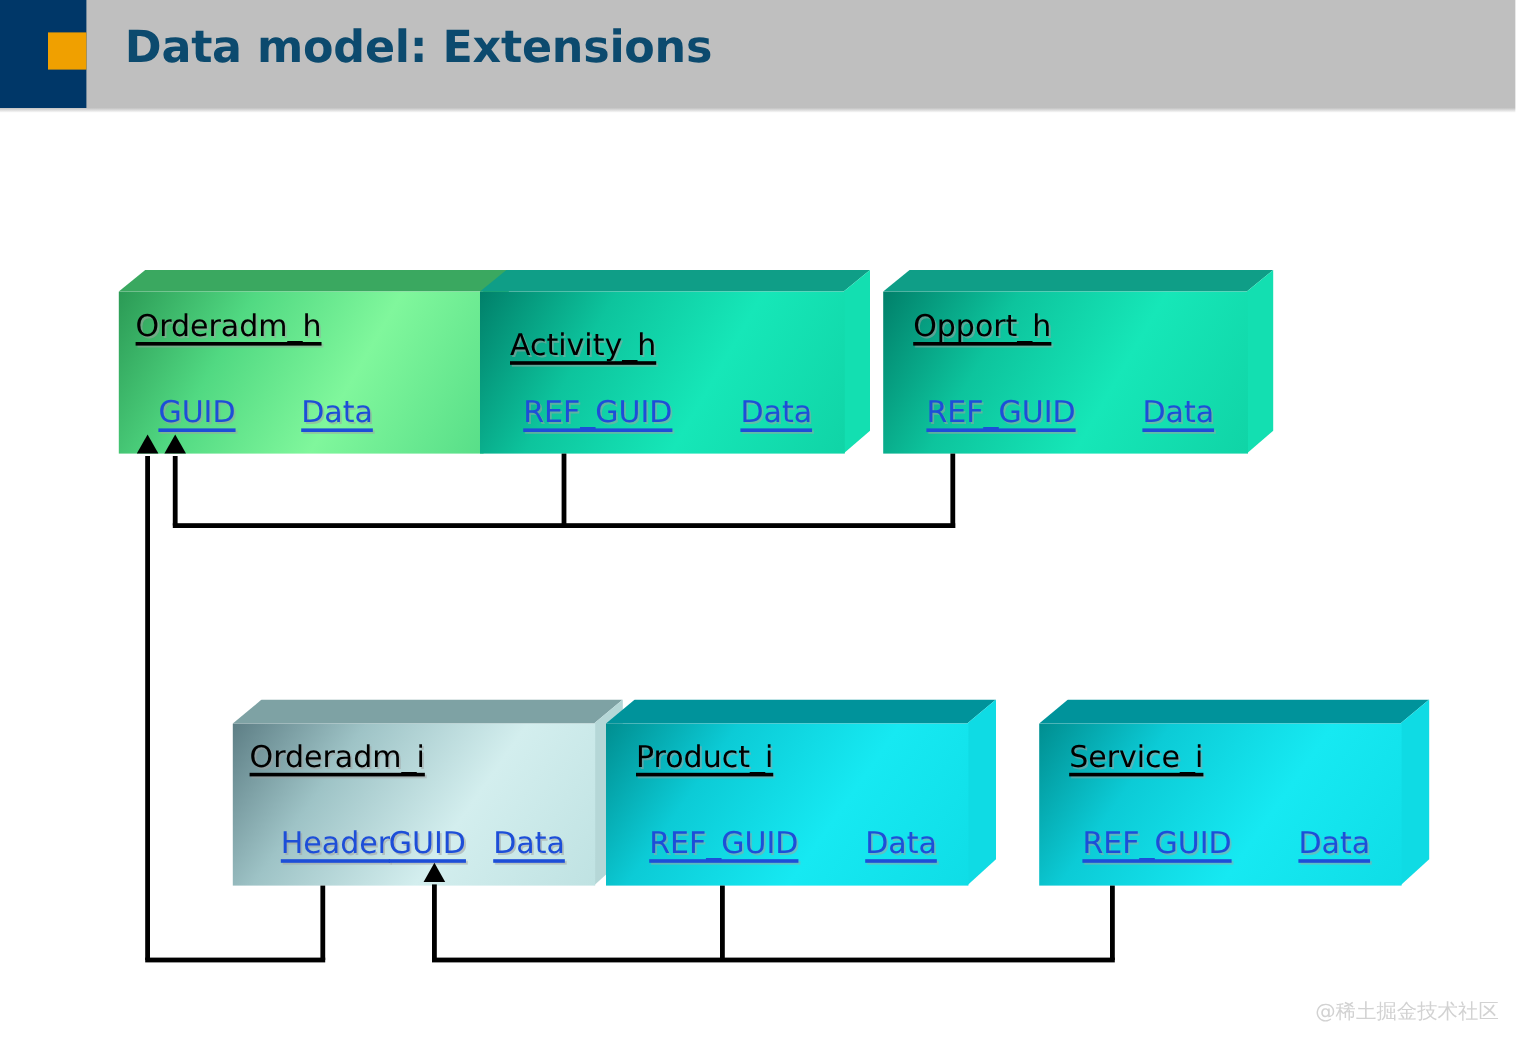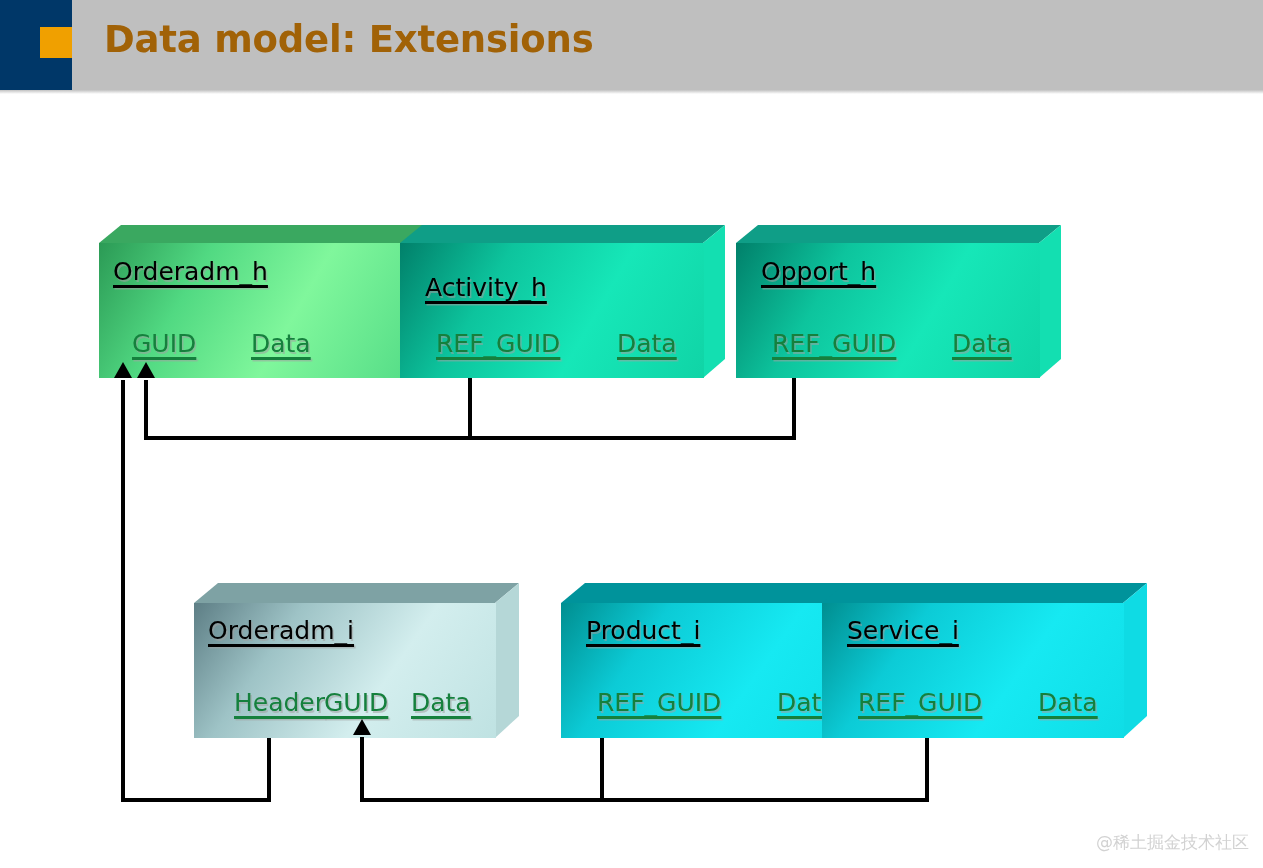--- a/index.html
+++ b/index.html
@@ -18,21 +18,21 @@
     position:absolute;left:0;top:0;width:72px;height:90px;
     background:#003768;
   }
   #header-orange{
     position:absolute;left:40px;top:27px;width:32px;height:31px;
     background:#f0a000;
   }
   #header-title{
     position:absolute;left:104px;top:16px;
     font-family:"DejaVu Sans","Liberation Sans",sans-serif;
-    font-weight:bold;font-size:37px;line-height:48px;color:#a16207;
+    font-weight:bold;font-size:37px;line-height:48px;color:#0c4a6e;
     letter-spacing:-0.2px;white-space:nowrap;
   }
   #header-shadow{
     position:absolute;left:0;top:90px;width:1263px;height:4px;
     background:linear-gradient(to bottom,rgba(120,120,120,.45),rgba(255,255,255,0));
   }
 
   
   .box{position:absolute;}
   .box .label{
@@ -40,21 +40,21 @@
     font-family:"DejaVu Sans","Liberation Sans",sans-serif;
     font-size:25px;color:#000;white-space:nowrap;
     text-decoration:underline;
     text-underline-offset:5px;
     text-decoration-thickness:2.5px;
     text-shadow:1.5px 1.5px 0 rgba(160,160,160,.55);
   }
   .box .field{
     position:absolute;
     font-family:"DejaVu Sans","Liberation Sans",sans-serif;
-    font-size:25px;color:#15803d;white-space:nowrap;
+    font-size:25px;color:#1d4ed8;white-space:nowrap;
     text-decoration:underline;
     text-underline-offset:5px;
     text-decoration-thickness:2.5px;
     text-shadow:1.5px 1.5px 0 rgba(160,160,160,.55);
   }
 
   
   .conn{position:absolute;background:#000;}
   .conn-v{width:4px;}
   .conn-h{height:4px;}
@@ -149,39 +149,39 @@
     </svg>
   </div>
   <div style="position:absolute;left:0;top:20px;width:302px;height:135px;
               background:linear-gradient(125deg,#5d7e85 0%,#9ec3c6 28%,#d3eeee 62%,#bfe2e2 100%);"></div>
   <div class="label" style="left:14px;top:33px;">Orderadm_i</div>
   <div class="field" style="left:24px;top:105px;margin-left:16px;">Header</div>
   <div class="field" style="left:130px;top:105px;">GUID</div>
   <div class="field" style="left:217px;top:105px;">Data</div>
 </div>
 
-<div class="box" style="left:561px;top:583px;width:267px;height:155px;padding-left:37px;">
+<div class="box" style="left:505px;top:583px;width:267px;height:155px;padding-left:37px;">
   <div style="position:absolute;left:0;top:0;width:325px;height:21px;">
     <svg width="325" height="21" style="display:block;">
       <polygon points="24,0 325,0 301,20 0,20" fill="#00939b"></polygon>
     </svg>
   </div>
   <div style="position:absolute;left:301px;top:0px;width:25px;height:155px;">
     <svg width="25" height="155" style="display:block;">
       <polygon points="24,0 24,133 0,155 0,20" fill="#0fdbe4"></polygon>
     </svg>
   </div>
   <div style="position:absolute;left:0;top:20px;width:302px;height:135px;
               background:linear-gradient(125deg,#008e90 0%,#0ccbd6 28%,#16e9f2 62%,#0fdde6 100%);"></div>
   <div class="label" style="left:25px;top:33px;">Product_i</div>
   <div class="field" style="left:36px;top:105px;">REF_GUID</div>
   <div class="field" style="left:216px;top:105px;">Data</div>
 </div>
 
-<div class="box" style="left:822px;top:583px;width:325px;height:155px;">
+<div class="box" style="left:866px;top:583px;width:325px;height:155px;">
   <div style="position:absolute;left:0;top:0;width:325px;height:21px;">
     <svg width="325" height="21" style="display:block;">
       <polygon points="24,0 325,0 301,20 0,20" fill="#00939b"></polygon>
     </svg>
   </div>
   <div style="position:absolute;left:301px;top:0px;width:25px;height:155px;">
     <svg width="25" height="155" style="display:block;">
       <polygon points="24,0 24,133 0,155 0,20" fill="#0fdbe4"></polygon>
     </svg>
   </div>

